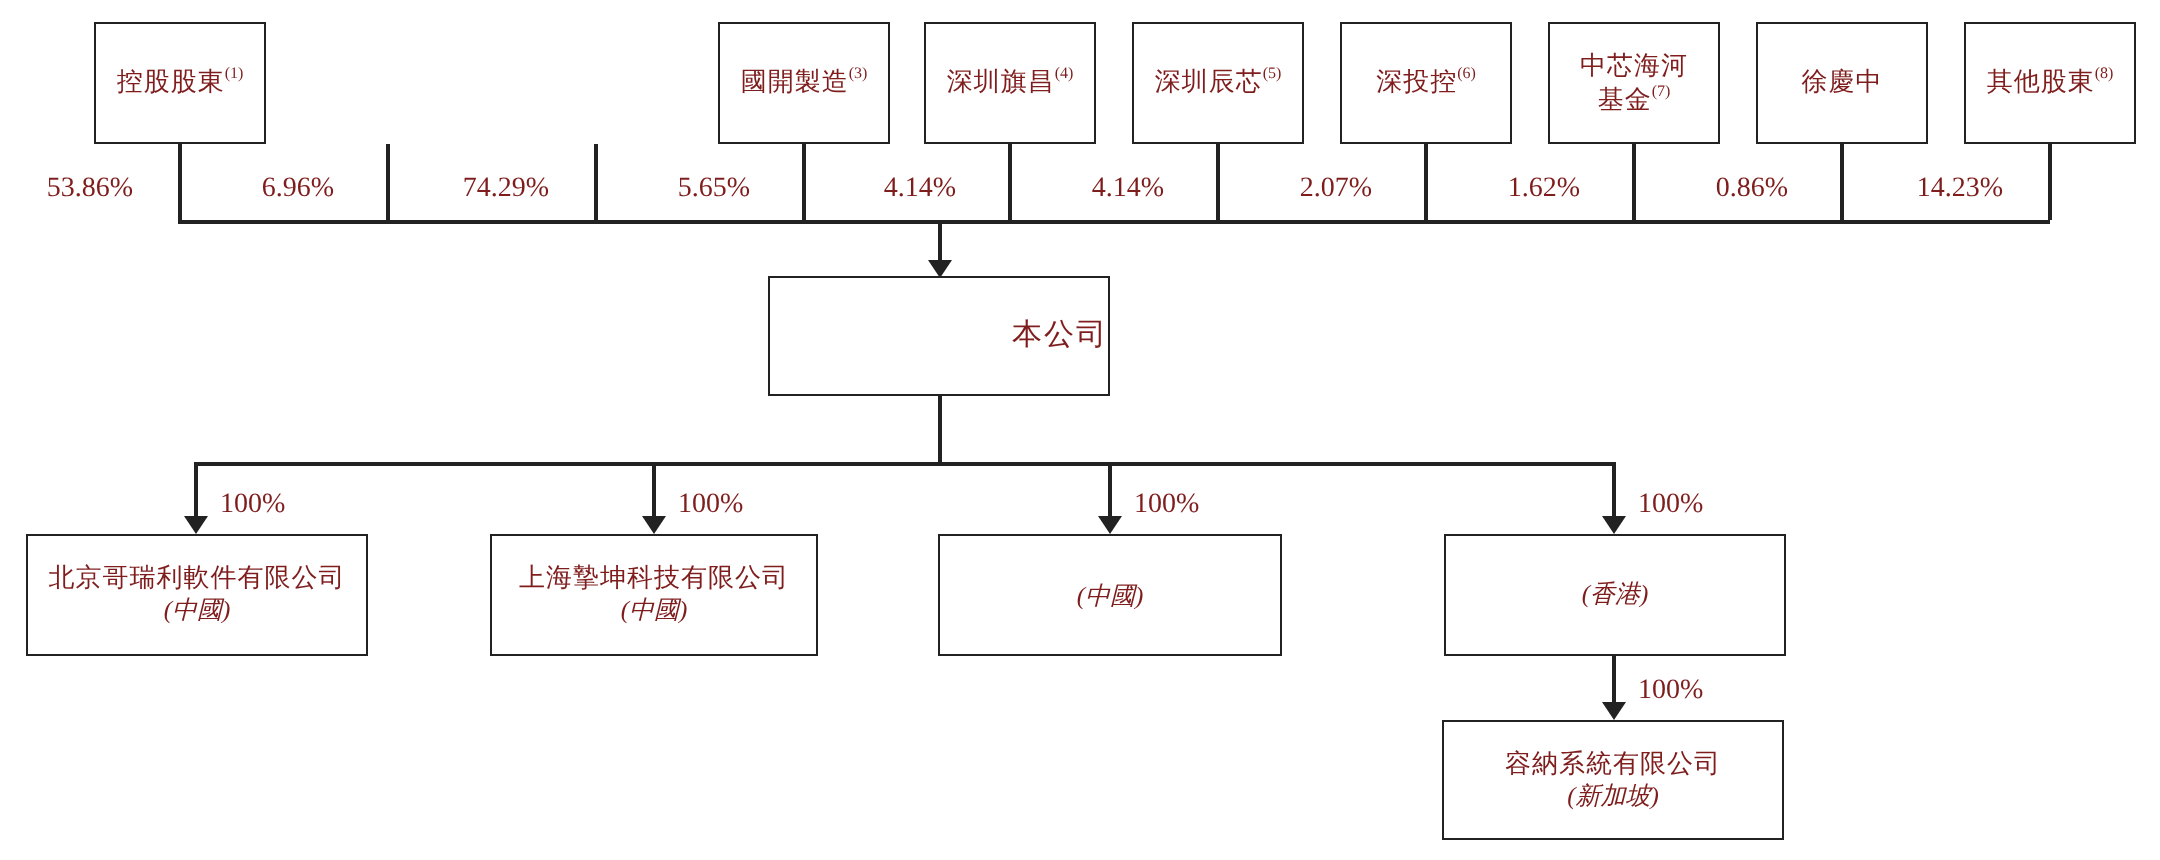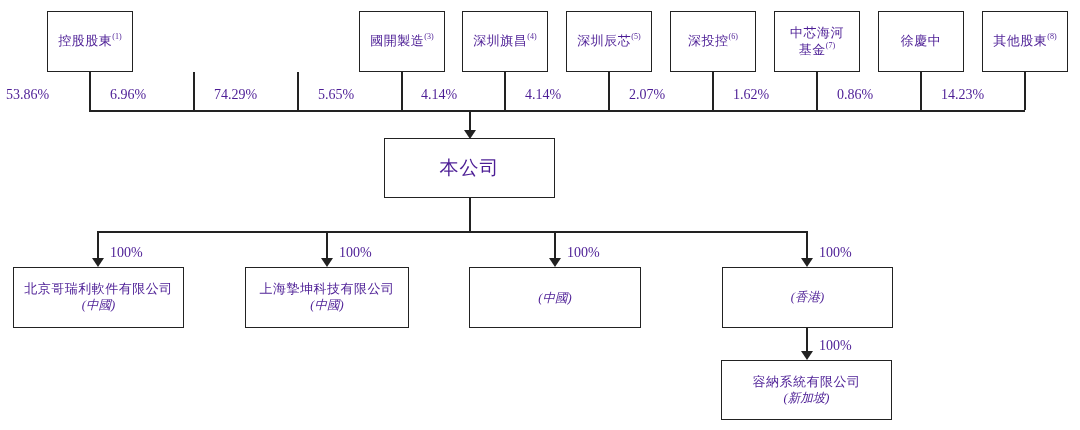--- a/index.html
+++ b/index.html
@@ -1,47 +1,47 @@
 <!DOCTYPE html>
 <html><head>
 <meta charset="utf-8">
 <style>
   html,body{margin:0;padding:0;background:#fff;}
   #diagram{
     position:relative;
     width:1080px;height:430px;
     background:#ffffff;
     font-family:"Liberation Serif","DejaVu Serif",serif;
-    color:#4c1d95;
+    color:#7f1d1d;
     overflow:hidden;
   }
   .box{
     position:absolute;
     box-sizing:border-box;
     border:1.5px solid #222;
     background:#fff;
     display:flex;
     flex-direction:column;
     align-items:center;
     justify-content:center;
     text-align:center;
     line-height:1.25;
   }
   .sbox{top:11px;width:86px;height:61px;font-size:13px;}
   .bname{white-space:pre-line;letter-spacing:0.5px;}
   sup.note{font-size:8px;line-height:0;vertical-align:6px;letter-spacing:0;}
-  .cbox{left:384px;top:138px;width:171px;height:60px;font-size:19px;letter-spacing:1px;}
+  .cbox{left:384px;top:138px;width:171px;height:60px;font-size:15px;letter-spacing:1px;align-items:flex-end;}
   .subbox{top:267px;height:61px;font-size:13px;align-items:center;}
   .region{font-style:italic;font-size:12.5px;margin-top:1px;}
   .vline,.hline{position:absolute;background:#222;}
   .vline{width:1.5px;}
   .hline{height:1.5px;}
   .pct{
     position:absolute;top:87px;width:78px;height:18px;
-    font-size:14px;text-align:left;
+    font-size:14px;text-align:center;
   }
   .pct100{
     position:absolute;width:60px;height:18px;
     font-size:14px;text-align:left;
   }
   .arrowhead{
     position:absolute;width:0;height:0;
     border-left:6px solid transparent;
     border-right:6px solid transparent;
     border-top:9px solid #222;

